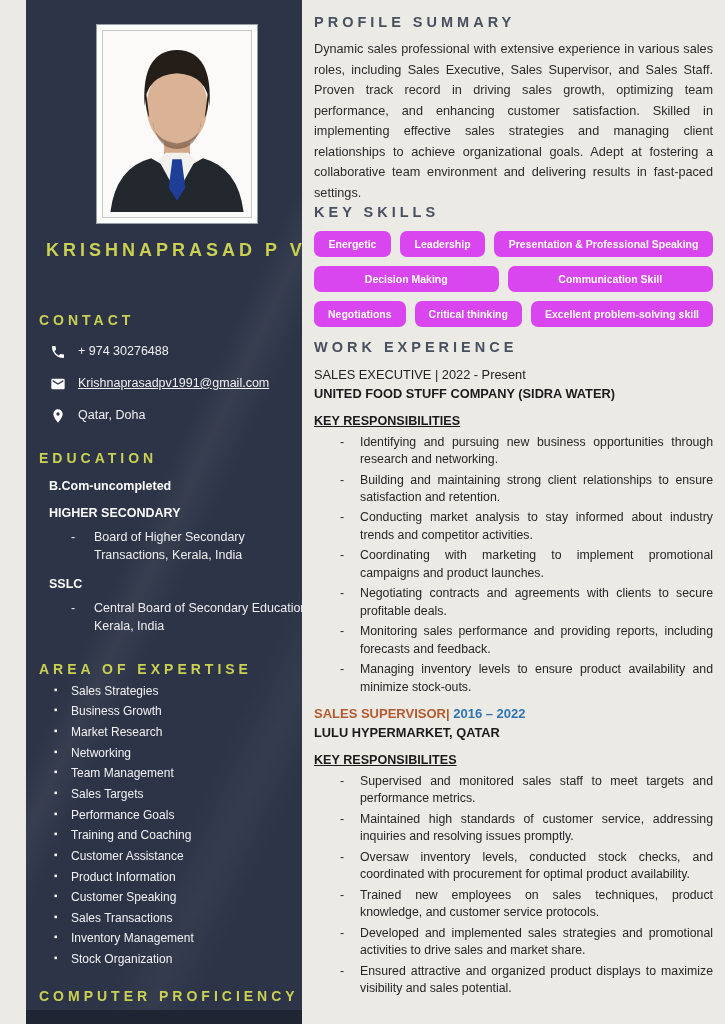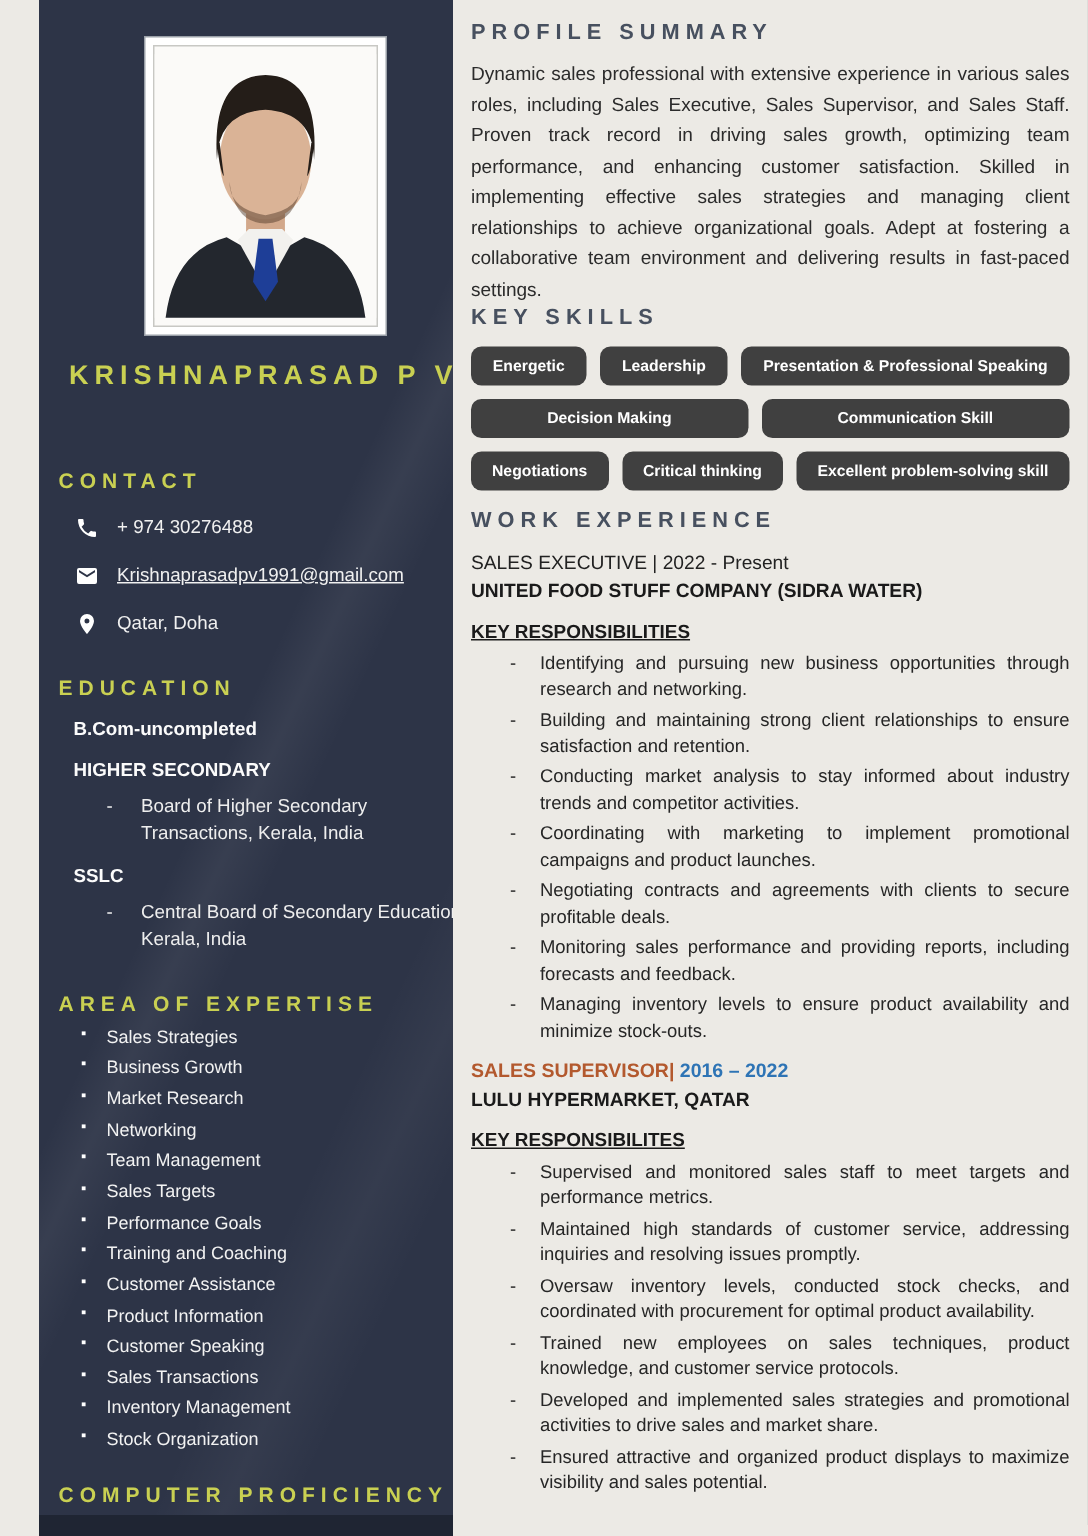--- a/index.html
+++ b/index.html
@@ -57,21 +57,21 @@
   .main{
     position:absolute;left:302px;top:0;width:423px;height:1024px;background:#eceae5;
     box-sizing:border-box;padding:14px 12px 0 12px;color:#2b2b2b;
   }
   .main-h{color:#47505f;font-size:14.5px;font-weight:bold;letter-spacing:4px;}
   .profile-text{margin-top:9px;font-size:12.7px;line-height:1.62;text-align:justify;color:#2b2b2b;}
   .skills-h{}
   .pill-rows{margin-top:11px;}
   .pill-row{display:flex;gap:9px;margin-bottom:9px;}
   .pill{
-    flex:1 1 auto;background:#404040;color:#ffffff;font-weight:bold;font-size:10.5px;
+    flex:1 1 auto;background:#d946ef;color:#ffffff;font-weight:bold;font-size:10.5px;
     text-align:center;padding:7px 8px;border-radius:7px;white-space:nowrap;
   }
   .work-h{margin-top:12px;}
   .job-title{margin-top:12px;font-size:12.8px;color:#222222;}
   .job-title-2{margin-top:10px;font-size:13px;font-weight:bold;}
   .jt-role{color:#b3592e;}
   .jt-dates{color:#2e74b5;}
   .company{margin-top:4px;font-size:12.8px;font-weight:bold;color:#1a1a1a;}
   .resp-h{margin-top:13px;font-size:12.6px;font-weight:bold;text-decoration:underline;color:#1a1a1a;}
   .bullets{list-style:none;margin:6px 0 0 0;padding:0;}

